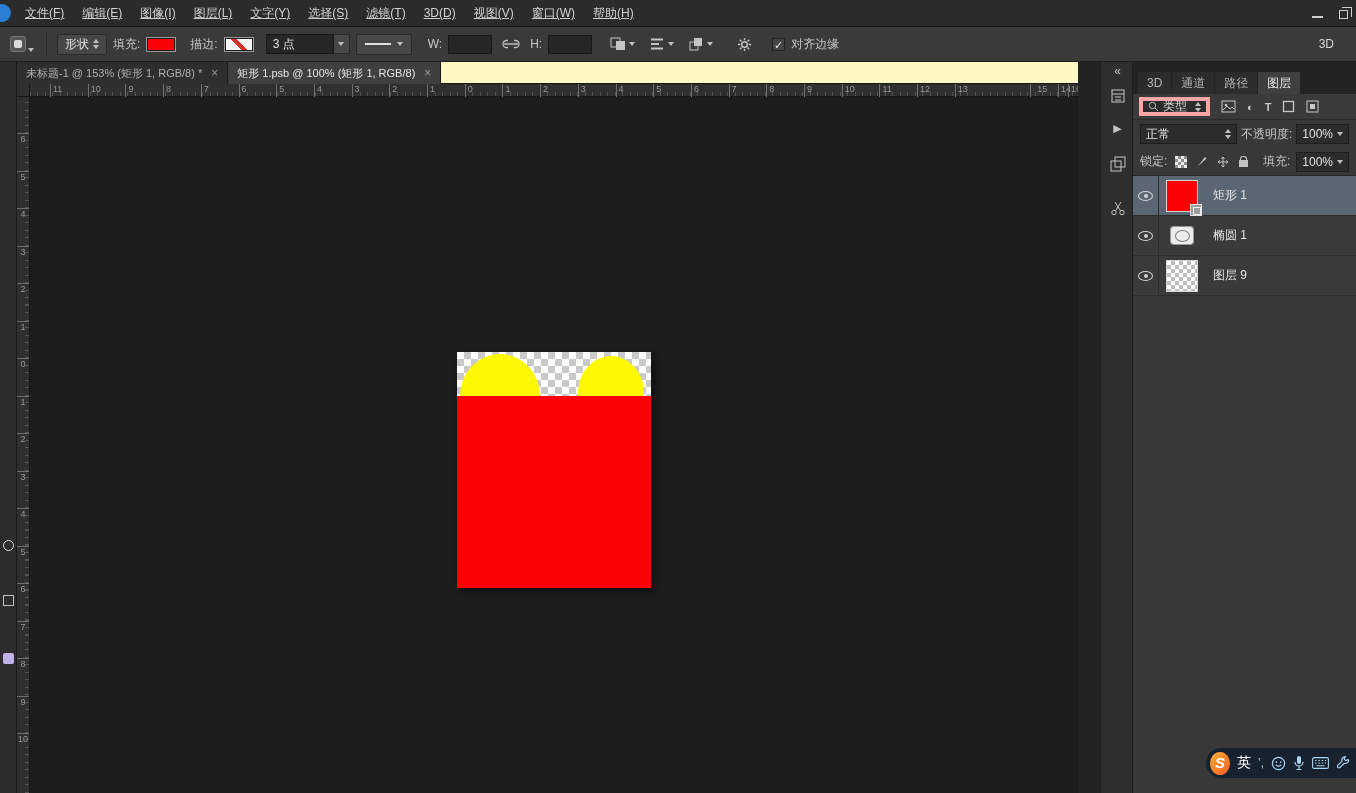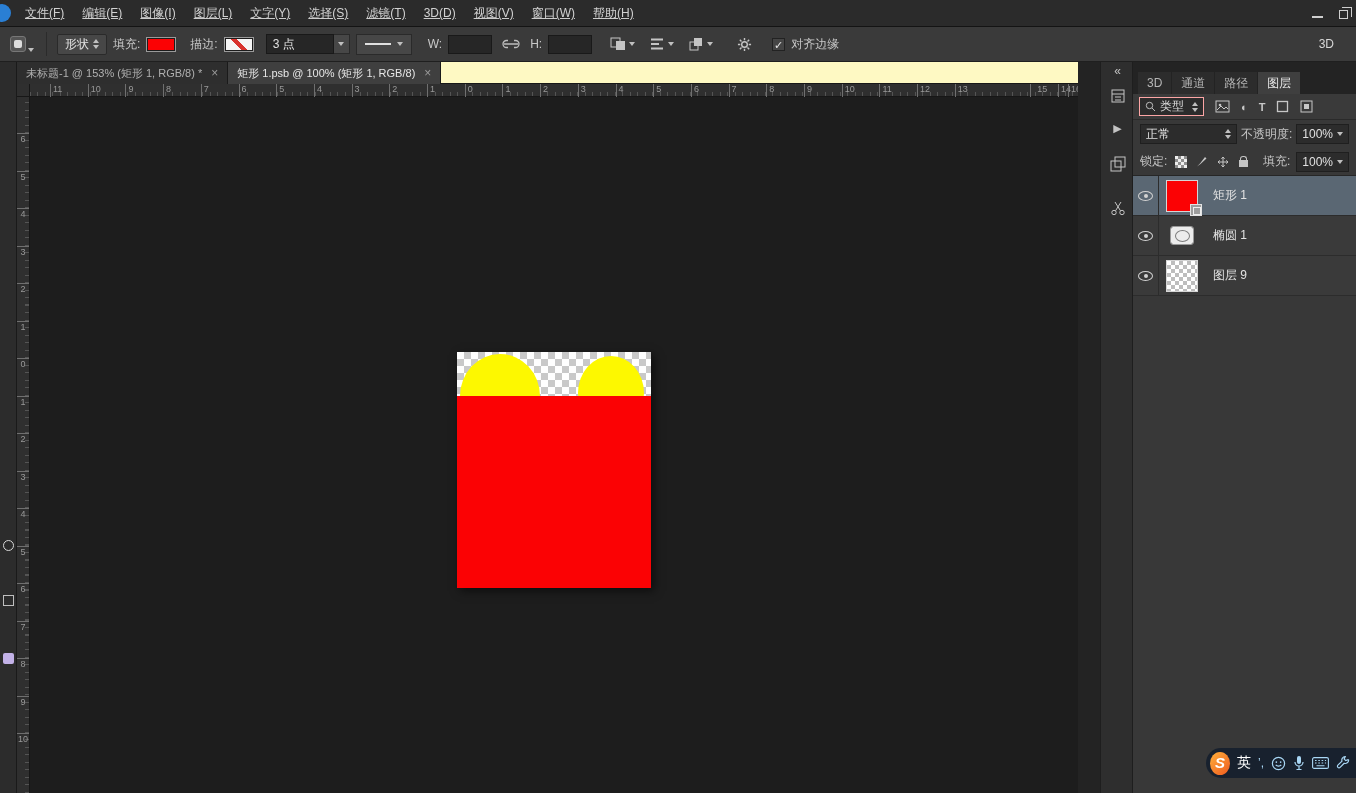--- a/index.html
+++ b/index.html
@@ -81,21 +81,21 @@
   .dockstrip{position:absolute;left:1100px;top:62px;width:33px;height:731px;background:#2e2e2e;border-left:1px solid #1e1e1e;border-right:1px solid #1e1e1e;}
   .dock-ic{position:absolute;left:0;width:33px;text-align:center;color:#c3c3c3;cursor:pointer;}
 
   
   .rightpanel{position:absolute;left:1133px;top:62px;width:223px;height:731px;background:#383838;}
   .panel-topstrip{height:10px;background:#232323;}
   .panel-tabs{height:22px;background:#232323;display:flex;align-items:stretch;padding-left:5px;gap:1px;}
   .ptab{padding:0 9px;display:flex;align-items:center;color:#b5b5b5;background:#2c2c2c;font-size:12px;cursor:pointer;}
   .ptab.active{background:#3f3f3f;color:#e8e8e8;}
   .filter-row{height:26px;display:flex;align-items:center;padding:0 6px;gap:4px;background:#3a3a3a;border-bottom:1px solid #2a2a2a;}
-  .search-combo{height:19px;background:#2c2c2c;border:1px solid #fca5a5;display:flex;align-items:center;gap:4px;padding:0 5px;color:#dcdcdc;cursor:pointer;}
+  .search-combo{height:19px;background:#2c2c2c;border:4px solid #fca5a5;display:flex;align-items:center;gap:4px;padding:0 5px;color:#dcdcdc;cursor:pointer;}
   .f-ic{margin-left:7px;color:#c7c7c7;font-size:11px;line-height:16px;cursor:pointer;display:inline-flex;align-items:center;}
   .blend-row{height:28px;display:flex;align-items:center;gap:4px;padding:0 7px;background:#383838;}
   .blend-select{width:102px;height:20px;background:#2c2c2c;border:1px solid #1f1f1f;display:flex;align-items:center;justify-content:space-between;padding:0 5px;color:#e0e0e0;cursor:pointer;}
   .val-box{height:20px;background:#2c2c2c;border:1px solid #1f1f1f;display:flex;align-items:center;gap:4px;padding:0 5px;color:#e0e0e0;cursor:pointer;}
   .plabel{color:#c5c5c5;white-space:nowrap;}
   .ml-auto{margin-left:auto;}
   .lock-row{height:28px;display:flex;align-items:center;gap:6px;padding:0 7px;background:#383838;border-bottom:1px solid #262626;}
   .lk{display:inline-flex;align-items:center;justify-content:center;width:15px;height:15px;cursor:pointer;}
   .mini-checker{width:12px;height:12px;background-color:#eee;background-image:linear-gradient(45deg,#8f8f8f 25%,transparent 25%,transparent 75%,#8f8f8f 75%),linear-gradient(45deg,#8f8f8f 25%,transparent 25%,transparent 75%,#8f8f8f 75%);background-size:6px 6px;background-position:0 0,3px 3px;}
   .padlock{width:9px;height:7px;background:#c5c5c5;position:relative;margin-top:4px;}

